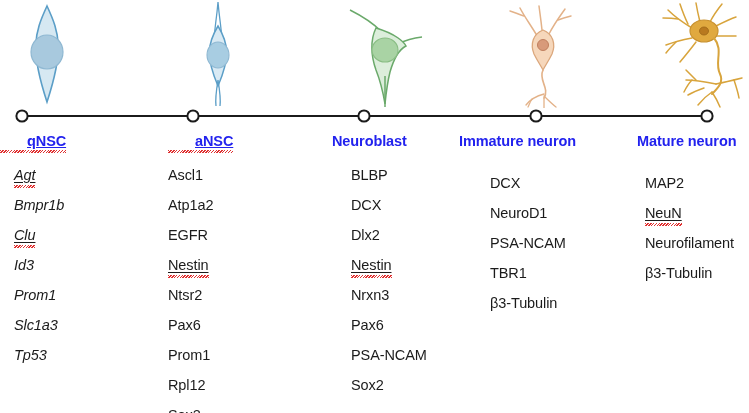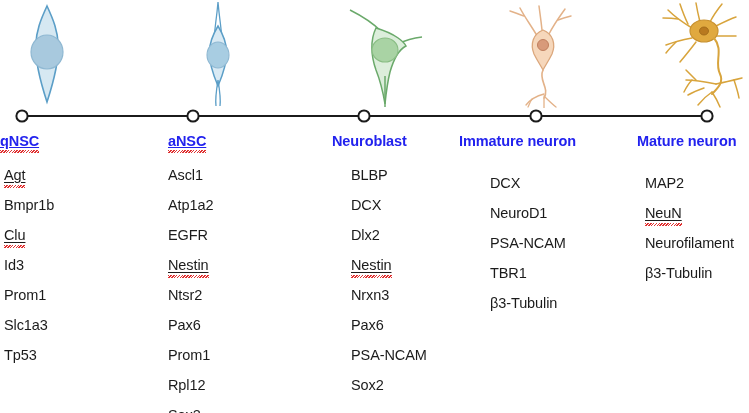--- a/index.html
+++ b/index.html
@@ -43,20 +43,21 @@
     font-size: 14.5px;
     font-weight: bold;
     color: #2222ee;
     white-space: nowrap;
     letter-spacing: -0.1px;
   }
   .stage-label.spell {
     text-decoration: underline;
     text-decoration-color: #2222ee;
     text-underline-offset: 1px;
+    padding-left: 27px;
   }
   .squiggle {
     position: absolute;
     left: 0;
     bottom: -4px;
     height: 3px;
     width: 100%;
     background-image: repeating-linear-gradient(
         135deg,
         #e03030 0px, #e03030 1px,
@@ -188,21 +189,21 @@
 
   <div id="stage-labels">
       <div class="stage-label spell" style="left: 0px;">qNSC<span class="squiggle"></span></div>
       <div class="stage-label spell" style="left: 168px; text-align: right;">aNSC<span class="squiggle"></span></div>
       <div class="stage-label" style="left: 332px;">Neuroblast</div>
       <div class="stage-label" style="left: 459px;">Immature neuron</div>
       <div class="stage-label" style="left: 637px;">Mature neuron</div>
     </div>
 
   <div id="marker-columns">
-      <div class="marker-column" style="left: 4px; top: 168px;">
+      <div class="marker-column" style="left: 14px; top: 168px; font-style: italic;">
         <div class="marker-row">
           <span class="marker-item spell">Agt<span class="squiggle"></span></span>
         </div>
         <div class="marker-row">
           <span class="marker-item">Bmpr1b</span>
         </div>
         <div class="marker-row">
           <span class="marker-item spell">Clu<span class="squiggle"></span></span>
         </div>
         <div class="marker-row">

